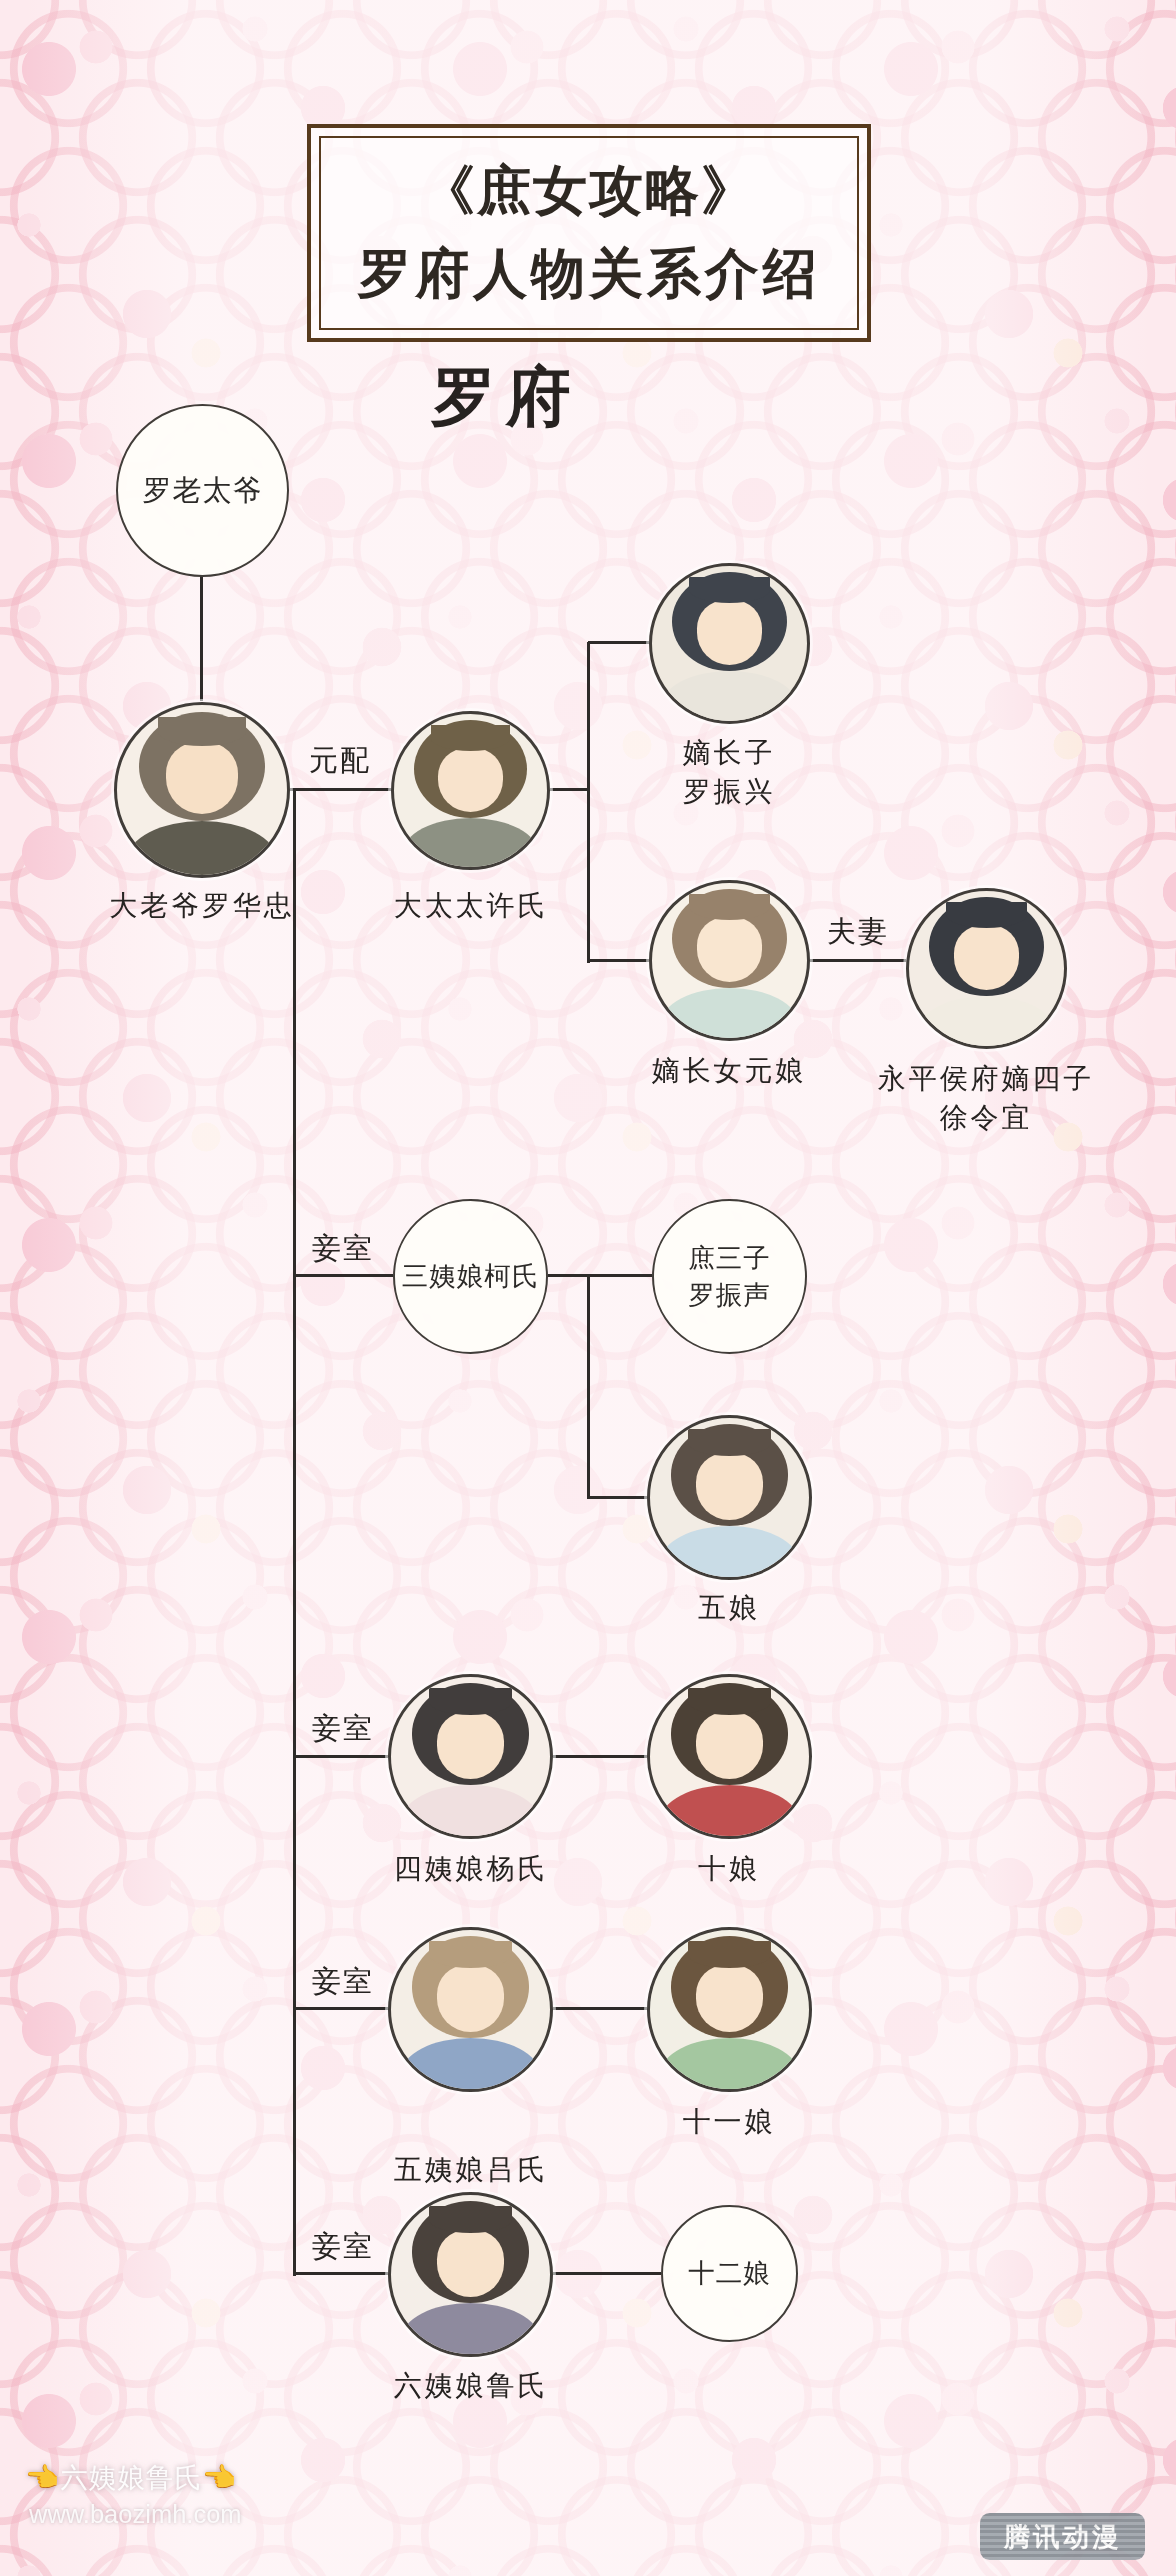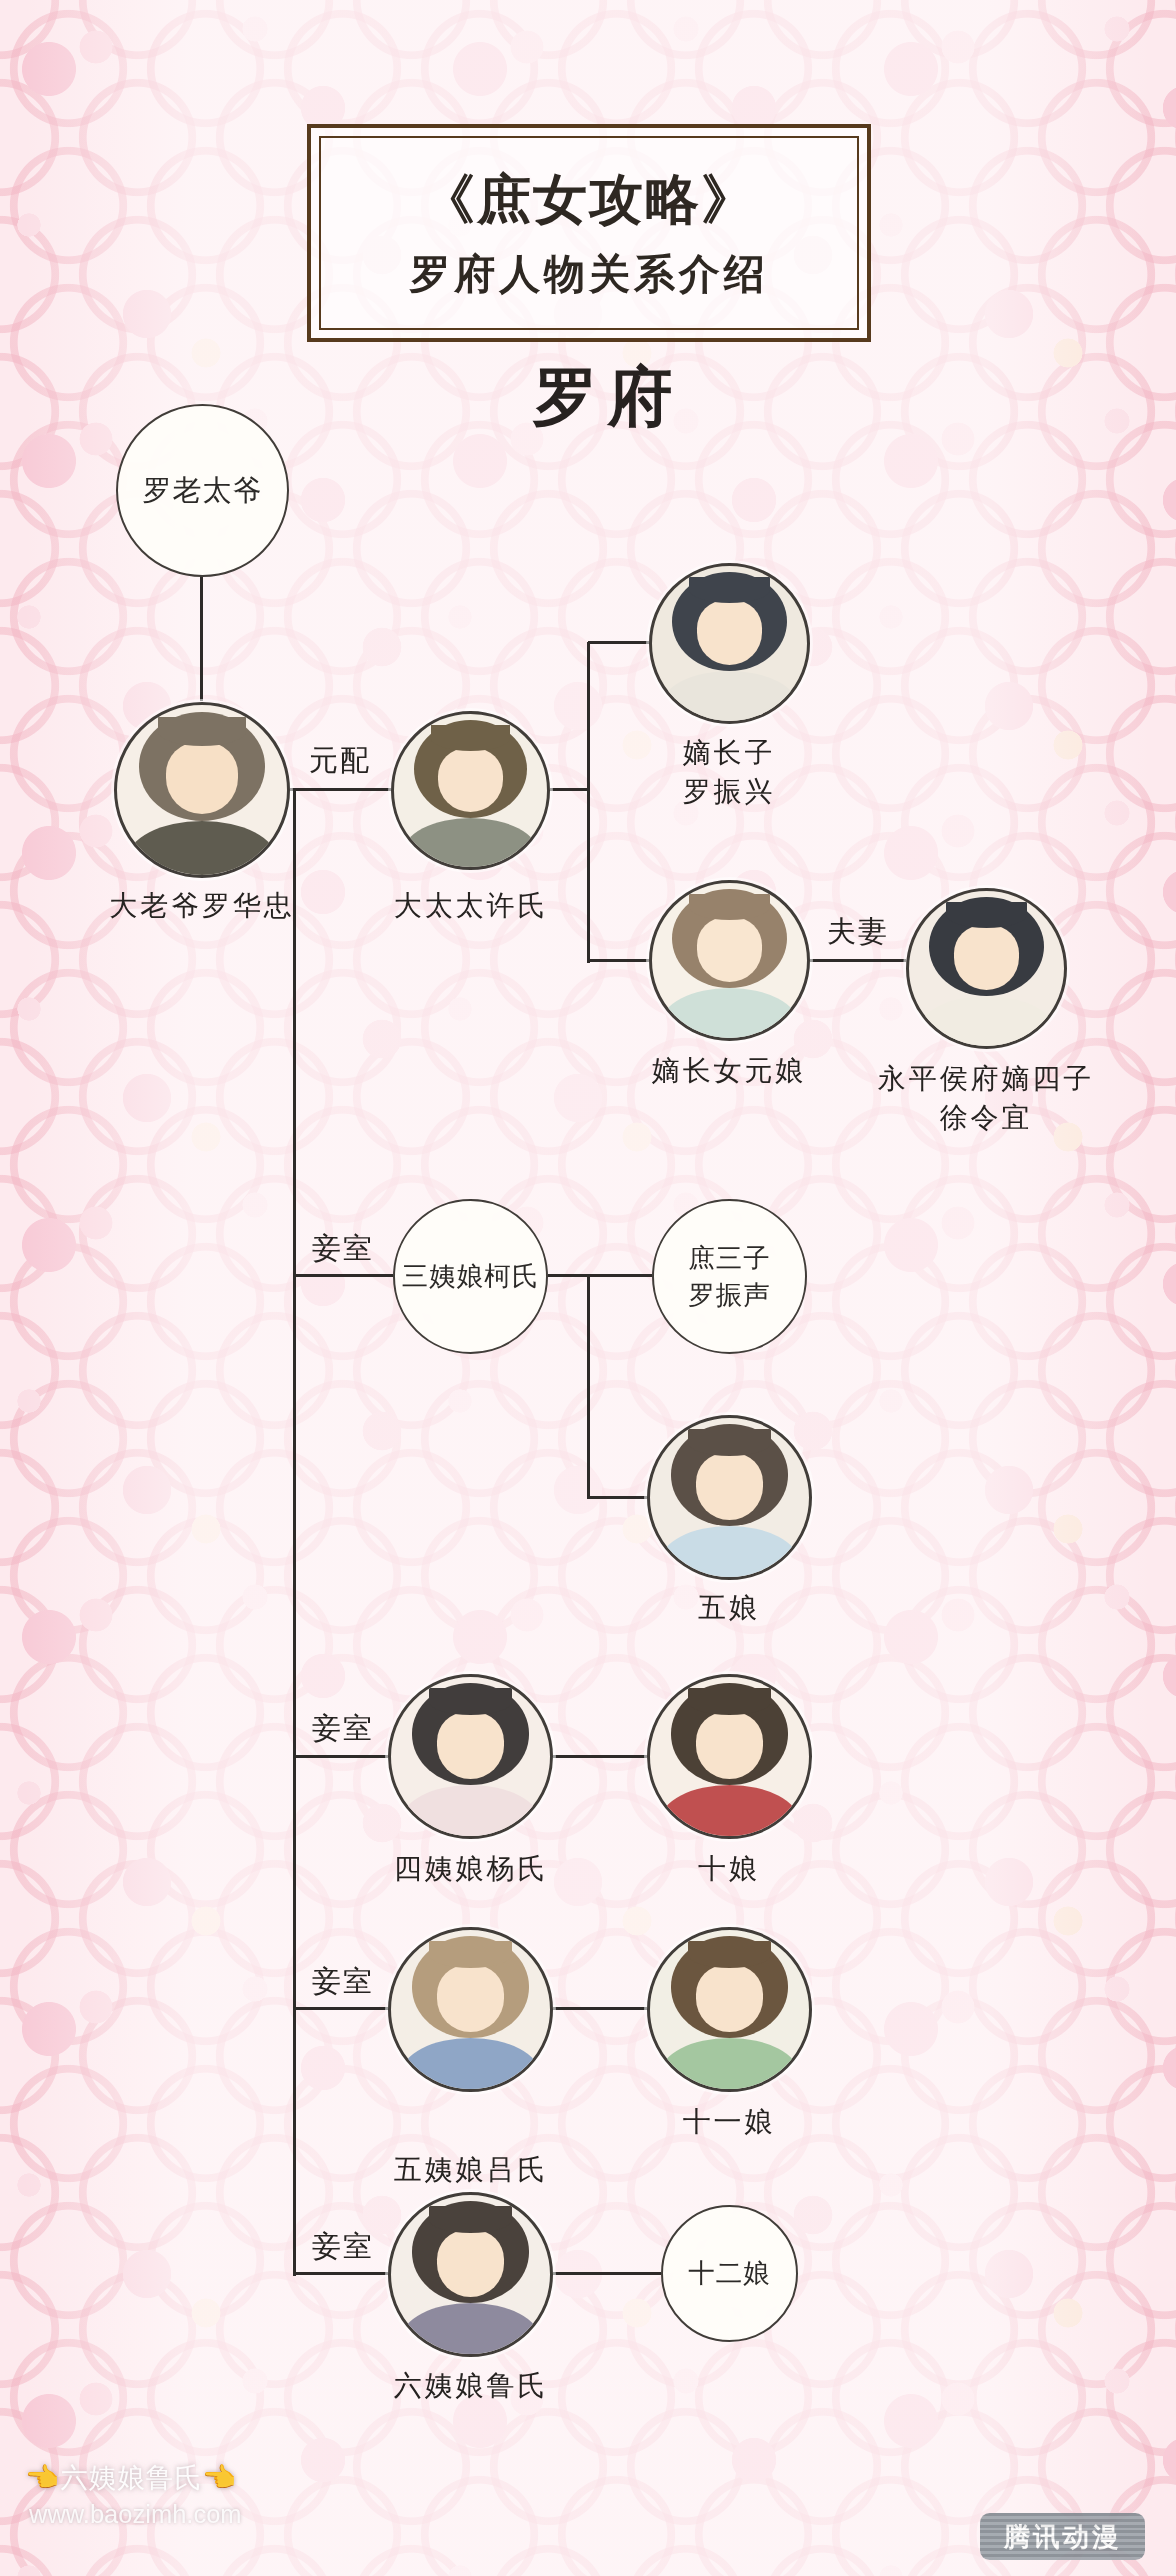--- a/index.html
+++ b/index.html
@@ -31,23 +31,23 @@
   }
   .title-box{
     position:absolute;left:307px;top:124px;width:564px;height:218px;
     border:4.9px solid #573a1d;background:rgba(255,255,255,.62);
   }
   .title-frame{
     position:absolute;inset:7.8px;border:2px solid #573a1d;
     display:flex;flex-direction:column;align-items:center;justify-content:center;gap:9.8px;
   }
   .series-title{font-size:54px;font-weight:bold;letter-spacing:2px;color:#2e2822;}
-  .subtitle{font-size:41px;font-weight:bold;letter-spacing:3.9px;color:#2e2822;}
+  .subtitle{font-size:54px;font-weight:bold;letter-spacing:3.9px;color:#2e2822;}
   .family-heading{
-    position:absolute;left:431px;top:353px;width:353px;text-align:center;
+    position:absolute;left:431px;top:353px;width:353px;
     font-size:65px;font-weight:bold;letter-spacing:9.8px;color:#272220;
   }
   .line{position:absolute;background:#2e2b29;}
   .tnode{
     position:absolute;border-radius:50%;background:rgba(255,253,249,.96);
     border:2.9px solid #413d39;display:flex;flex-direction:column;align-items:center;justify-content:center;
     text-align:center;font-size:26.5px;letter-spacing:1px;color:#2c2a28;line-height:37px;
   }
   .tnode.big{font-size:29px;}
   .avatar{

